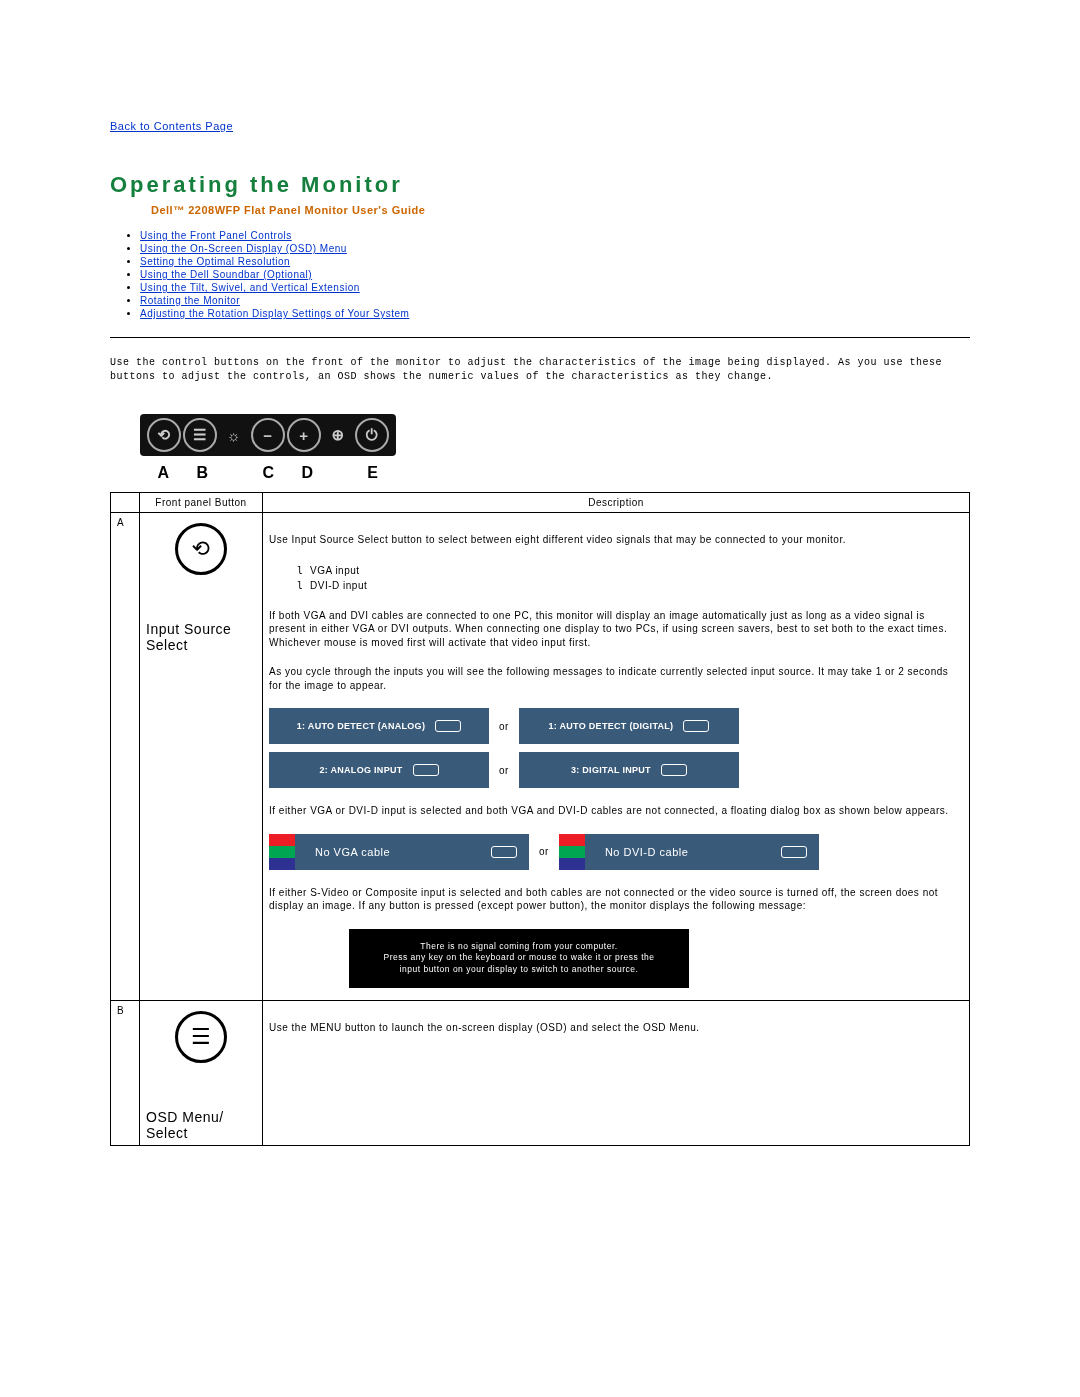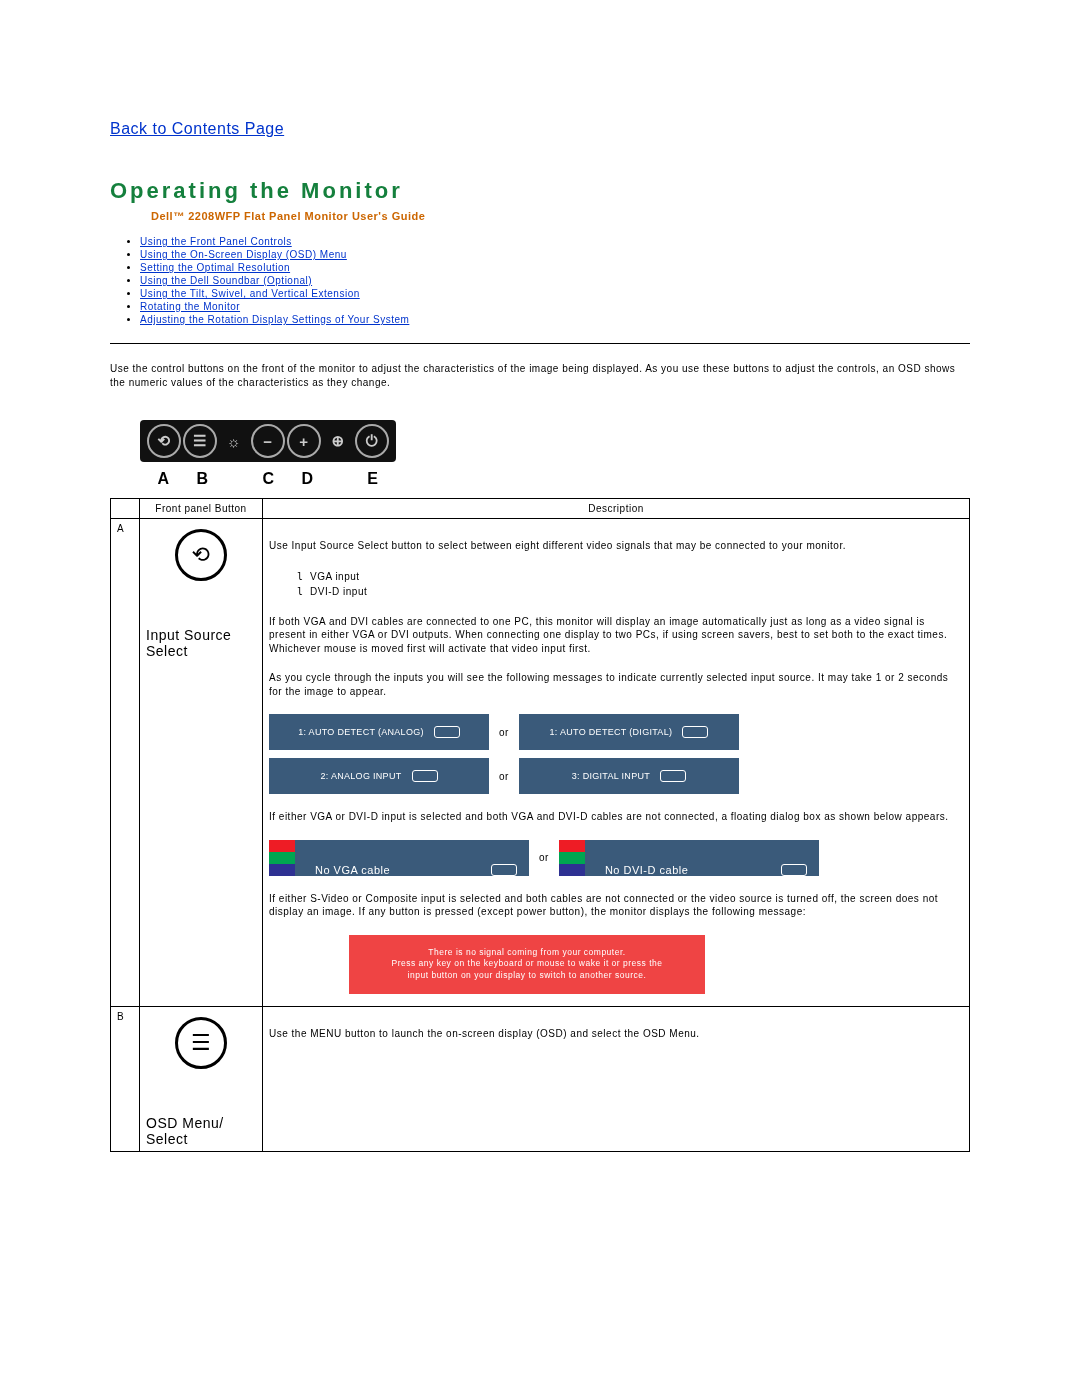--- a/index.html
+++ b/index.html
@@ -10,21 +10,21 @@
     font-size: 10px;
     color: #000;
     letter-spacing: 0.5px;
   }
   .page {
     width: 1080px;
     padding: 120px 110px 40px 110px;
     box-sizing: border-box;
   }
   a { color: #0033cc; text-decoration: underline; }
-  .back-link { font-size: 16px; }
+  .back-link { font-size: 11px; }
   h1 {
     color: #15803d;
     font-size: 22px;
     font-weight: bold;
     letter-spacing: 3px;
     margin: 40px 0 6px 0;
   }
   h2 {
     color: #0066cc;
     font-size: 17px;
@@ -50,20 +50,21 @@
   }
   hr {
     border: none;
     border-top: 1px solid #000;
     margin: 18px 0;
   }
   p.body {
     font-size: 10px;
     line-height: 1.4;
     margin: 6px 0;
+    font-family: Liberation Mono, monospace;
   }
   
   .panel-img {
     margin: 30px 0 10px 30px;
   }
   .panel-strip {
     width: 256px;
     height: 42px;
     background: #111;
     border-radius: 4px;
@@ -147,35 +148,35 @@
   .osd-bar {
     width: 220px;
     height: 36px;
     background: #3a5a7a;
     color: #fff;
     display: flex;
     align-items: center;
     justify-content: center;
     gap: 10px;
     font-size: 9px;
-    font-weight: normal;
+    font-weight: bold;
     letter-spacing: 0.3px;
   }
   .osd-bar .conn {
     width: 24px; height: 10px;
     border: 1px solid #fff;
     border-radius: 3px;
   }
   .cable-box {
     width: 260px;
     height: 36px;
     background: #3a5a7a;
     color: #fff;
     display: flex;
-    align-items: flex-end;
+    align-items: center;
     font-size: 11px;
   }
   .rgb {
     width: 26px;
     height: 36px;
     display: flex;
     flex-direction: column;
     margin-right: 20px;
   }
   .rgb div { flex: 1; }
@@ -183,26 +184,26 @@
   .g { background: #00a651; }
   .b { background: #2e3192; }
   .cable-box .conn {
     width: 24px; height: 10px;
     border: 1px solid #fff;
     border-radius: 3px;
     margin: 0 12px 0 auto;
   }
   .msg-box {
     width: 320px;
-    background: #ef4444;
+    background: #000000;
     color: #fff;
     text-align: center;
     font-size: 8.5px;
     line-height: 1.4;
-    padding: 12px 18px;
+    padding: 12px 10px;
     margin: 8px 0 8px 80px;
   }
 </style>
 </head>
 <body>
 
 <div class="page">
   <a href="#" class="back-link">Back to Contents Page</a>
 
   <h1>Operating the Monitor</h1>

